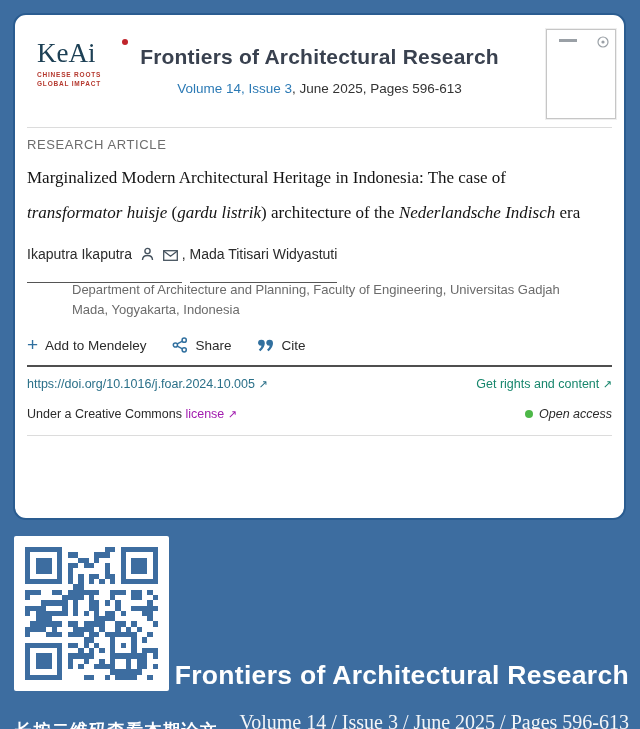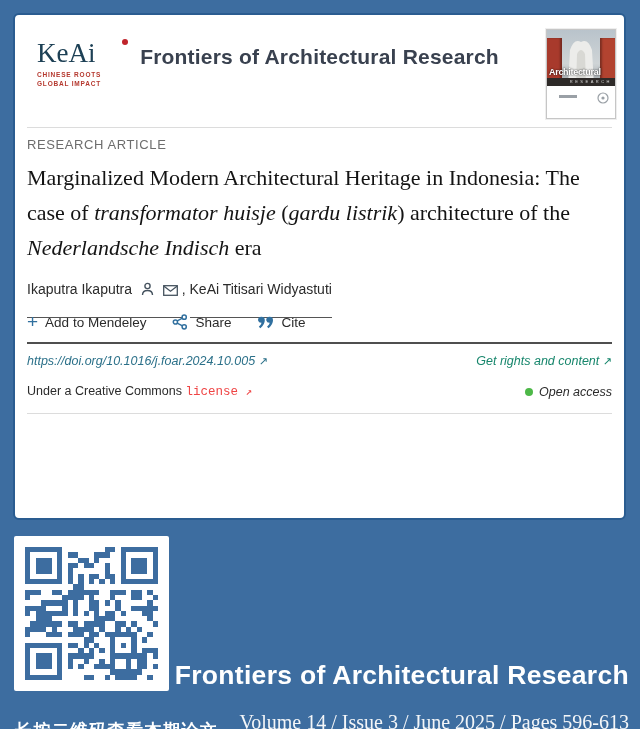--- a/index.html
+++ b/index.html
@@ -5,21 +5,21 @@
   html,body{margin:0;padding:0;}
   body{
     width:640px;height:729px;position:relative;overflow:hidden;
     background:#3d6da0;
     font-family:"Liberation Sans","DejaVu Sans",sans-serif;
   }
   
   .card{
     position:absolute;left:13px;top:13px;width:613px;height:507px;
     box-sizing:border-box;background:#ffffff;border:2px solid #2a5c90;
-    border-radius:6px;padding:0 12px;
+    border-radius:13px;padding:0 12px;
   }
   
   .card-header{position:relative;height:112px;}
   .keai{position:absolute;left:10px;top:25px;width:90px;}
   .keai-word{
     font-family:"Liberation Serif","DejaVu Serif",serif;
     font-size:27px;color:#1d4055;position:relative;display:inline-block;line-height:1;
   }
   .keai-dot{position:absolute;right:-1px;top:-1px;width:6px;height:6px;border-radius:50%;background:#c0242b;}
   .keai-tag{font-size:6.5px;color:#b5382e;letter-spacing:.8px;line-height:9px;margin-top:3px;font-weight:bold;}
@@ -48,41 +48,41 @@
   .cover-footer{position:relative;height:30px;background:#fff;}
   .cover-footer svg{position:absolute;right:6px;top:6px;}
   .cover-mark{position:absolute;left:12px;top:9px;width:18px;height:3px;background:#9aa0a6;}
   
   .div-light{border:none;border-top:1px solid #dcdcdc;margin:0;}
   .div-dark{border:none;border-top:2px solid #4f4f4f;margin:0;}
   
   .kicker{margin-top:9px;font-size:13px;letter-spacing:.6px;color:#6d6d6d;}
   .title{
     margin:8px 0 16px 0;font-family:"Liberation Serif","DejaVu Serif",serif;
-    font-weight:normal;font-size:22px;line-height:35px;color:#141414;width:556px;
+    font-weight:normal;font-size:17px;line-height:35px;color:#141414;width:556px;
   }
   .authors{margin-top:16px;font-size:14px;color:#2b2b2b;}
   .author{border-bottom:1.5px solid #555;padding-bottom:20px;cursor:pointer;}
   .author .aicon{margin-left:5px;vertical-align:-2px;}
   .affiliation{margin:18px 0 0 45px;width:492px;font-size:13px;line-height:20px;color:#6b6b6b;}
   
   .actions{margin-top:17px;display:flex;align-items:center;gap:26px;}
   .action-btn{
     display:inline-flex;align-items:center;gap:7px;background:none;border:none;padding:0;
     font-family:inherit;font-size:13.5px;color:#2b2b2b;cursor:pointer;
   }
   .plus-glyph{color:#31709f;font-size:19px;font-weight:normal;line-height:12px;}
   .actions-spacer{height:12px;}
   
   .meta-row{display:flex;justify-content:space-between;align-items:center;font-size:12.5px;}
-  .doi-row{margin-top:10px;font-style:italic;}
+  .doi-row{margin-top:10px;}
   .license-row{margin-top:16px;margin-bottom:14px;color:#2b2b2b;}
   a.doi-link{color:#2b7089;text-decoration:none;cursor:pointer;}
   a.rights-link{color:#17866c;text-decoration:none;cursor:pointer;}
-  a.license-link{color:#ef4444;text-decoration:none;cursor:pointer;font-family:Liberation Mono, monospace;}
+  a.license-link{color:#a21caf;text-decoration:none;cursor:pointer;}
   .arrow{font-size:11px;}
   .oa{display:inline-flex;align-items:center;gap:6px;color:#2b2b2b;font-style:italic;}
   .oa-dot{width:8px;height:8px;border-radius:50%;background:#4db848;}
   
   .qr-box{
     position:absolute;left:14px;top:536px;width:155px;height:155px;background:#fff;
     border-radius:2px;display:flex;align-items:center;justify-content:center;cursor:pointer;
   }
   .qr-caption{
     position:absolute;left:15px;top:719px;color:#fff;font-weight:bold;
@@ -104,33 +104,26 @@
     <div class="keai">
       <span class="keai-word">KeAi</span><span class="keai-dot"></span>
       <div class="keai-tag">
         <div>CHINESE ROOTS</div>
         <div>GLOBAL IMPACT</div>
       </div>
     </div>
 
     <div class="head-center">
       <div class="journal-title">Frontiers of Architectural Research</div>
+      <div class="issue-line">
+        <a>Volume 14, Issue 3</a><span>, June 2025, Pages 596-613</span>
+      </div>
     </div>
 
     <div class="cover">
-      <div class="cover-photo">
-        <div class="bldg-left"></div>
-        <div class="bldg-right"></div>
-        <svg class="museum" width="38" height="50" viewBox="0 0 38 50" preserveAspectRatio="none">
-          <path d="M6 50 L8 14 Q12 2 19 6 Q26 2 30 14 L32 50 Z" fill="#ececea"></path>
-          <path d="M14 50 L15 18 Q19 10 23 18 L24 50 Z" fill="#d8d8d4"></path>
-        </svg>
-        <div class="cover-title">Architectural</div>
-        <div class="cover-band">RESEARCH</div>
-      </div>
       <div class="cover-footer">
         <div class="cover-mark"></div>
         <svg width="12" height="12" viewBox="0 0 12 12">
           <circle cx="6" cy="6" r="5" fill="none" stroke="#9aa0a6" stroke-width="1.2"></circle>
           <circle cx="6" cy="6" r="1.6" fill="#9aa0a6"></circle>
         </svg>
       </div>
     </div>
   </div>
 
@@ -144,23 +137,24 @@
     <span class="author">
       <span>Ikaputra Ikaputra</span>
       <svg class="aicon" width="13" height="14" viewBox="0 0 13 14">
         <circle cx="6.5" cy="4" r="2.6" fill="none" stroke="#46535f" stroke-width="1.4"></circle>
         <path d="M1.5 13 Q1.5 8.5 6.5 8.5 Q11.5 8.5 11.5 13" fill="none" stroke="#46535f" stroke-width="1.4"></path>
       </svg>
       <svg class="aicon" width="15" height="11" viewBox="0 0 15 11">
         <rect x="0.7" y="0.7" width="13.6" height="9.6" fill="none" stroke="#46535f" stroke-width="1.3"></rect>
         <path d="M1 1.2 L7.5 6.2 L14 1.2" fill="none" stroke="#46535f" stroke-width="1.3"></path>
       </svg>
-    </span><span>, </span><span class="author">KeAi Titisari Widyastuti</span>
+    </span><span>, </span><span class="author">Mada Titisari Widyastuti</span>
   </div>
 
+  <p class="affiliation">Department of Architecture and Planning, Faculty of Engineering, Universitas Gadjah Mada, Yogyakarta, Indonesia</p>
 
   <div class="actions">
     <button class="action-btn">
       <span class="plus-glyph">+</span>
       <span>Add to Mendeley</span>
     </button>
     <button class="action-btn">
       <svg width="16" height="16" viewBox="0 0 16 16">
         <circle cx="12.2" cy="3.2" r="2.1" fill="none" stroke="#31709f" stroke-width="1.5"></circle>
         <circle cx="3.4" cy="8" r="2.1" fill="none" stroke="#31709f" stroke-width="1.5"></circle>

